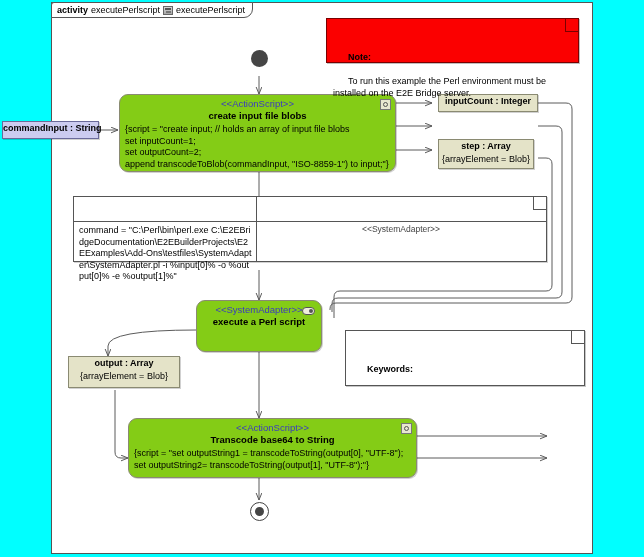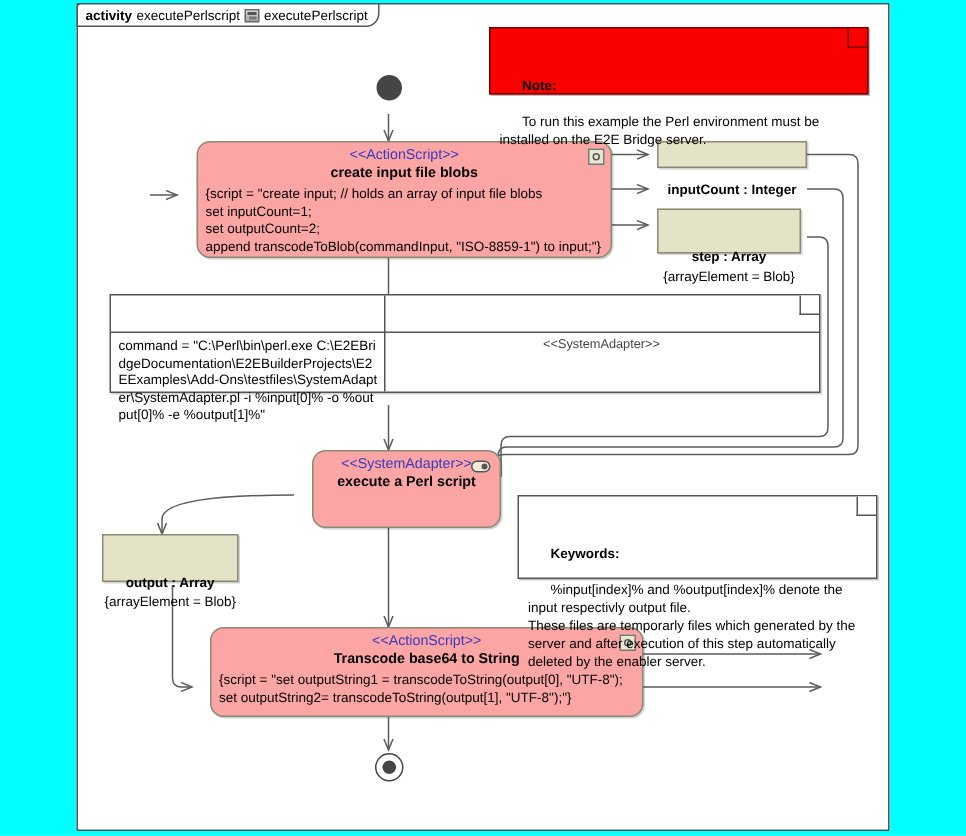--- a/index.html
+++ b/index.html
@@ -67,27 +67,26 @@
     content: "";
     position: absolute;
     left: 2px; top: 4px;
     width: 5px; height: 2px;
     background: #777;
   }
 
   
   .action-node {
     position: absolute;
-    background: #fca5a5;
+    background: #84cc16;
     border: 1px solid #8a8a72;
     border-radius: 9px;
     box-sizing: border-box;
     box-shadow: 1px 1px 0 rgba(0,0,0,0.18);
     z-index: 12;
-    margin-left: 12px;
   }
   .stereo {
     text-align: center;
     color: #3b3bbf;
     font-size: 9.5px;
     padding-top: 3px;
     line-height: 12px;
   }
   .node-title {
     text-align: center;
@@ -152,21 +151,20 @@
     box-shadow: 1px 1px 0 rgba(0,0,0,0.18);
     z-index: 12;
   }
   .obj-node .obj-title {
     text-align: center;
     font-weight: bold;
     font-size: 9px;
     line-height: 13px;
     color: #000;
     white-space: nowrap;
-    margin-top: 25px;
   }
   .obj-node .obj-sub {
     text-align: center;
     font-size: 9px;
     line-height: 12px;
     color: #000;
     white-space: nowrap;
   }
   .obj-node.param {
     background: #ccccf0;
@@ -353,20 +351,23 @@
   <div class="action-node" style="left:119px; top:94px; width:277px; height:78px;">
     <div class="corner-badge"></div>
     <div class="stereo">&lt;&lt;ActionScript&gt;&gt;</div>
     <div class="node-title">create input file blobs</div>
     <div class="node-body">{script = "create input; // holds an array of input file blobs
 set inputCount=1;
 set outputCount=2;
 append transcodeToBlob(commandInput, "ISO-8859-1") to input;"}</div>
   </div>
 
+  <div class="obj-node param" style="left:2px; top:121px; width:97px; height:18px;">
+    <div class="obj-title">commandInput : String</div>
+  </div>
 
   <div class="obj-node" style="left:438px; top:94px; width:100px; height:18px;">
     <div class="obj-title">inputCount : Integer</div>
   </div>
 
 
   <div class="obj-node" style="left:438px; top:139px; width:96px; height:30px;">
     <div class="obj-title">step : Array</div>
     <div class="obj-sub">{arrayElement = Blob}</div>
   </div>
@@ -382,26 +383,24 @@
   <div class="action-node" style="left:196px; top:300px; width:126px; height:52px;">
     <div class="pin-badge" style="right:6px; top:6px;"></div>
     <div class="stereo">&lt;&lt;SystemAdapter&gt;&gt;</div>
     <div class="node-title">execute a Perl script</div>
   </div>
 
   <div class="note note-white" style="left:345px; top:330px; width:240px; height:56px;">
     <div class="note-fold"></div>
     <div class="note-text">
       <b>Keywords:</b><br>
-      <span>%input[index]% and %output[index]% denote the input respectivly output file.
-These files are temporarly files which generated by the server and after execution of this step automatically deleted by the enabler server.</span>
     </div>
   </div>
 
-  <div class="obj-node" style="left:68px; top:356px; width:91px; height:32px;">
+  <div class="obj-node" style="left:68px; top:356px; width:112px; height:32px;">
     <div class="obj-title">output : Array</div>
     <div class="obj-sub">{arrayElement = Blob}</div>
   </div>
 
   <div class="action-node" style="left:128px; top:418px; width:289px; height:60px;">
     <div class="corner-badge"></div>
     <div class="stereo">&lt;&lt;ActionScript&gt;&gt;</div>
     <div class="node-title">Transcode base64 to String</div>
     <div class="node-body">{script = "set outputString1 = transcodeToString(output[0], "UTF-8");
 set outputString2= transcodeToString(output[1], "UTF-8");"}</div>

